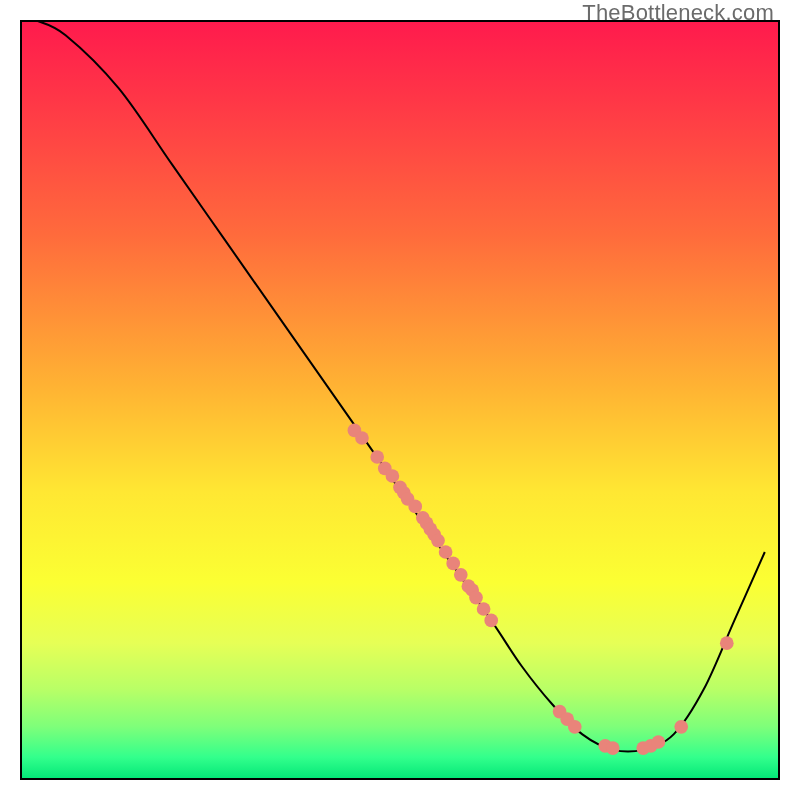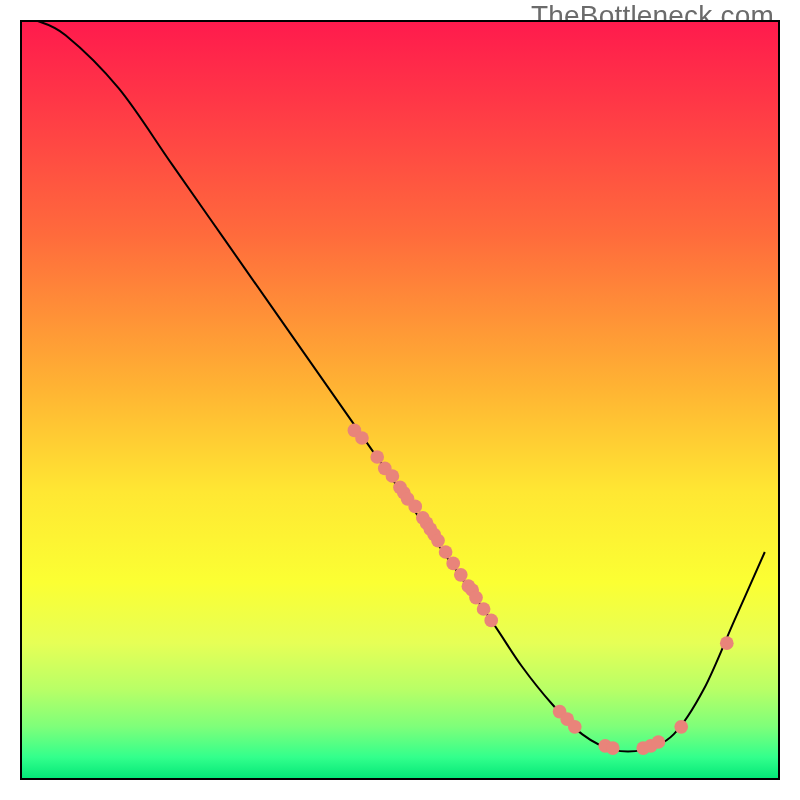--- a/index.html
+++ b/index.html
@@ -48,21 +48,21 @@
   .plot-svg {
     position: absolute;
     inset: 0;
     width: 100%;
     height: 100%;
   }
   .watermark {
     position: absolute;
     top: 0px;
     right: 26px;
-    font-size: 28px;
+    font-size: 22px;
     color: #6b6b6b;
     font-weight: 400;
     letter-spacing: 0.2px;
   }
 </style>
 </head>
 <body>
 
 <div class="watermark">TheBottleneck.com</div>
 

